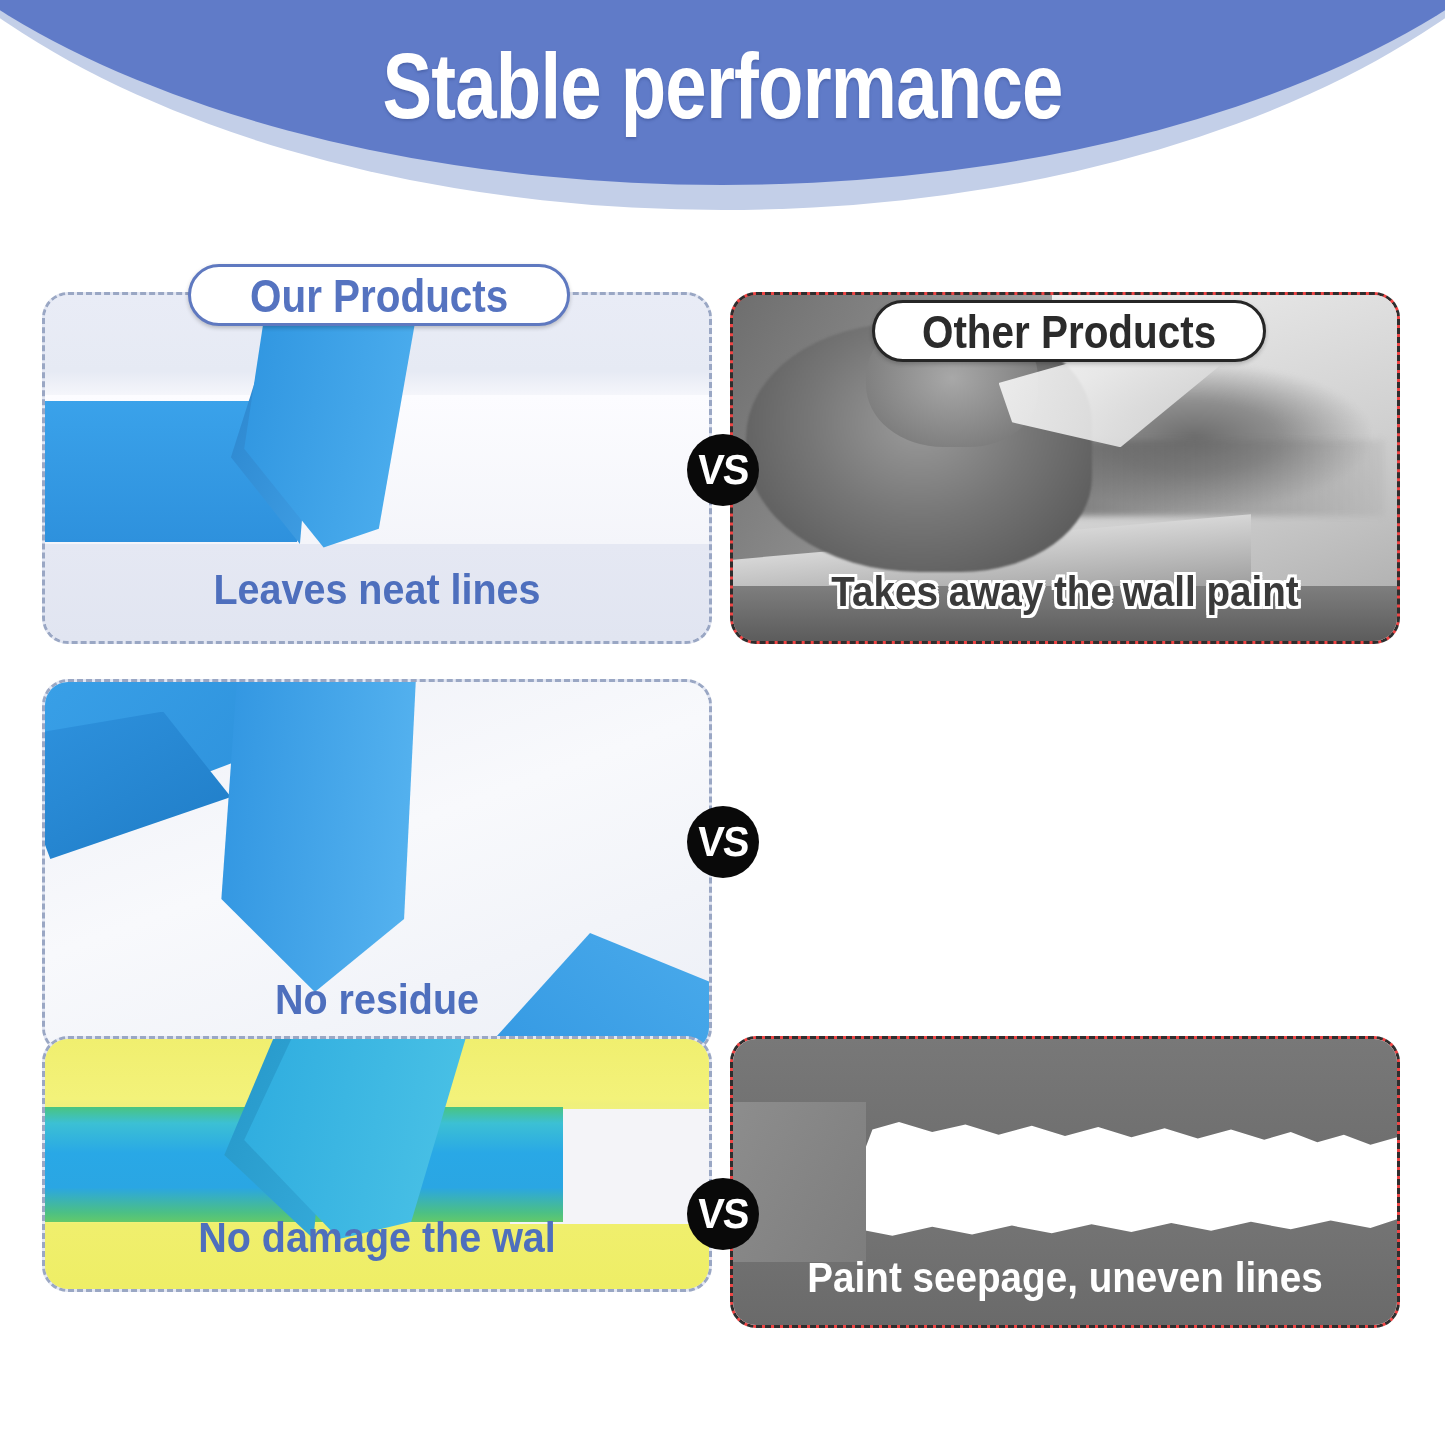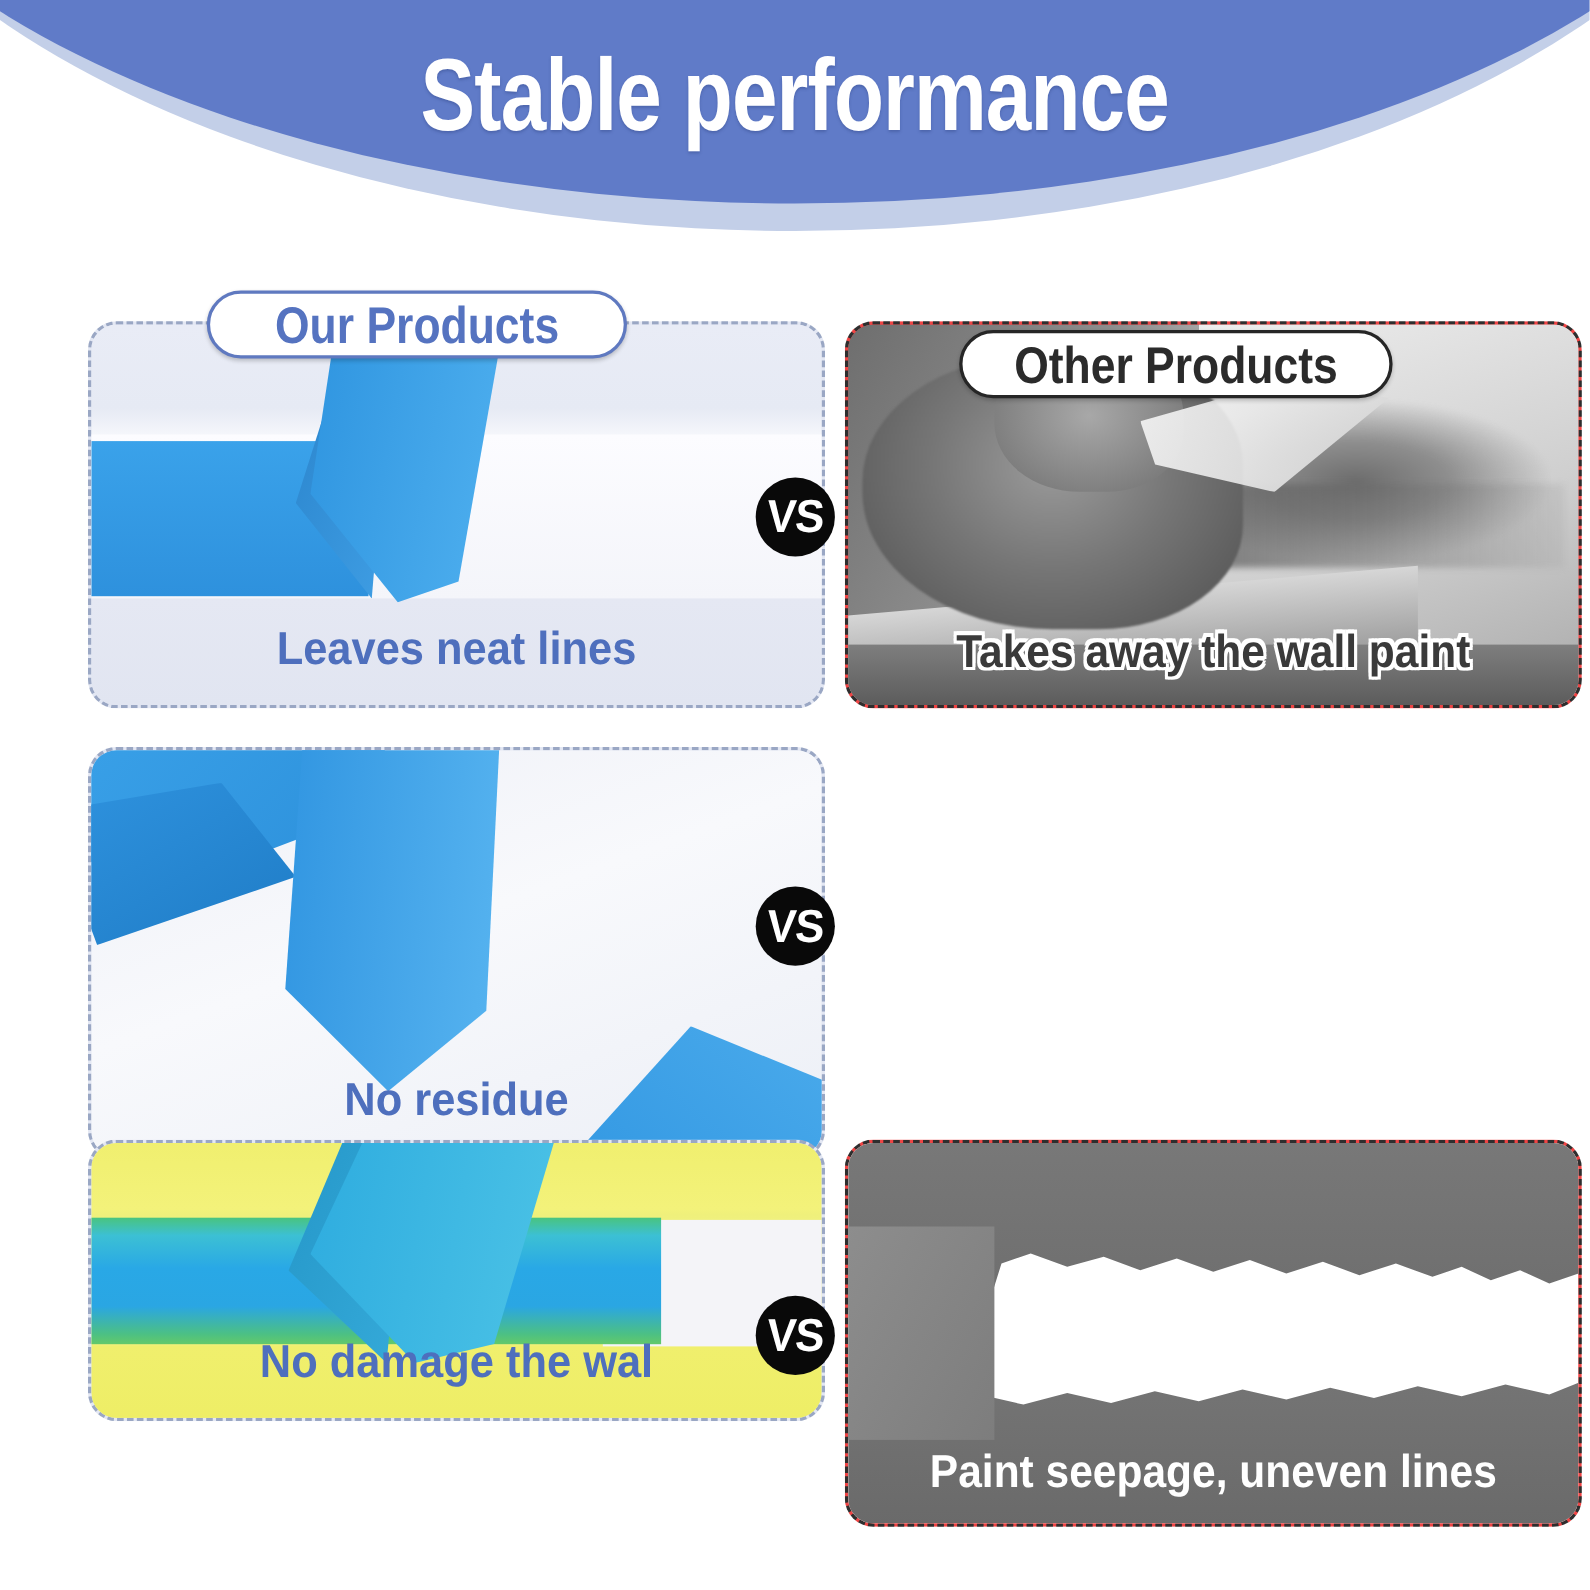--- a/index.html
+++ b/index.html
@@ -42,21 +42,20 @@
   }
 
   
   .grid{position:absolute;left:0;top:0;width:1445px;height:1445px;}
 
   .card{
     position:absolute;
     border-radius:26px;
     overflow:hidden;
     box-sizing:border-box;
-    margin-left:38px;
   }
   .card-ours{
     border:3px dashed #9aa7c4;
     background:#e3e7f3;
   }
   .card-other{
     border:3px dashed #2e2e2e;
     background:#ef4444;
   }
 
@@ -284,21 +283,21 @@
     <div class="photo">
       <div class="r3l-bg"></div>
       <div class="r3l-white"></div>
       <div class="r3l-blue"></div>
       <div class="r3l-dia2"></div>
       <div class="r3l-dia"></div>
     </div>
     <div class="caption cap-ours">No damage the wal</div>
   </div>
 
-  <div class="card card-other" style="left:730px;top:1036px;width:670px;height:352px;">
+  <div class="card card-other" style="left:730px;top:1036px;width:670px;height:292px;">
     <div class="photo">
       <div class="r3r-white"></div>
       <div class="r3r-top"></div>
       <div class="r3r-bot"></div>
       <div class="r3r-sideL"></div>
     </div>
     <div class="caption cap-other-white">Paint seepage, uneven lines</div>
   </div>
 
   <div class="vs" style="left:687px;top:1178px;">

